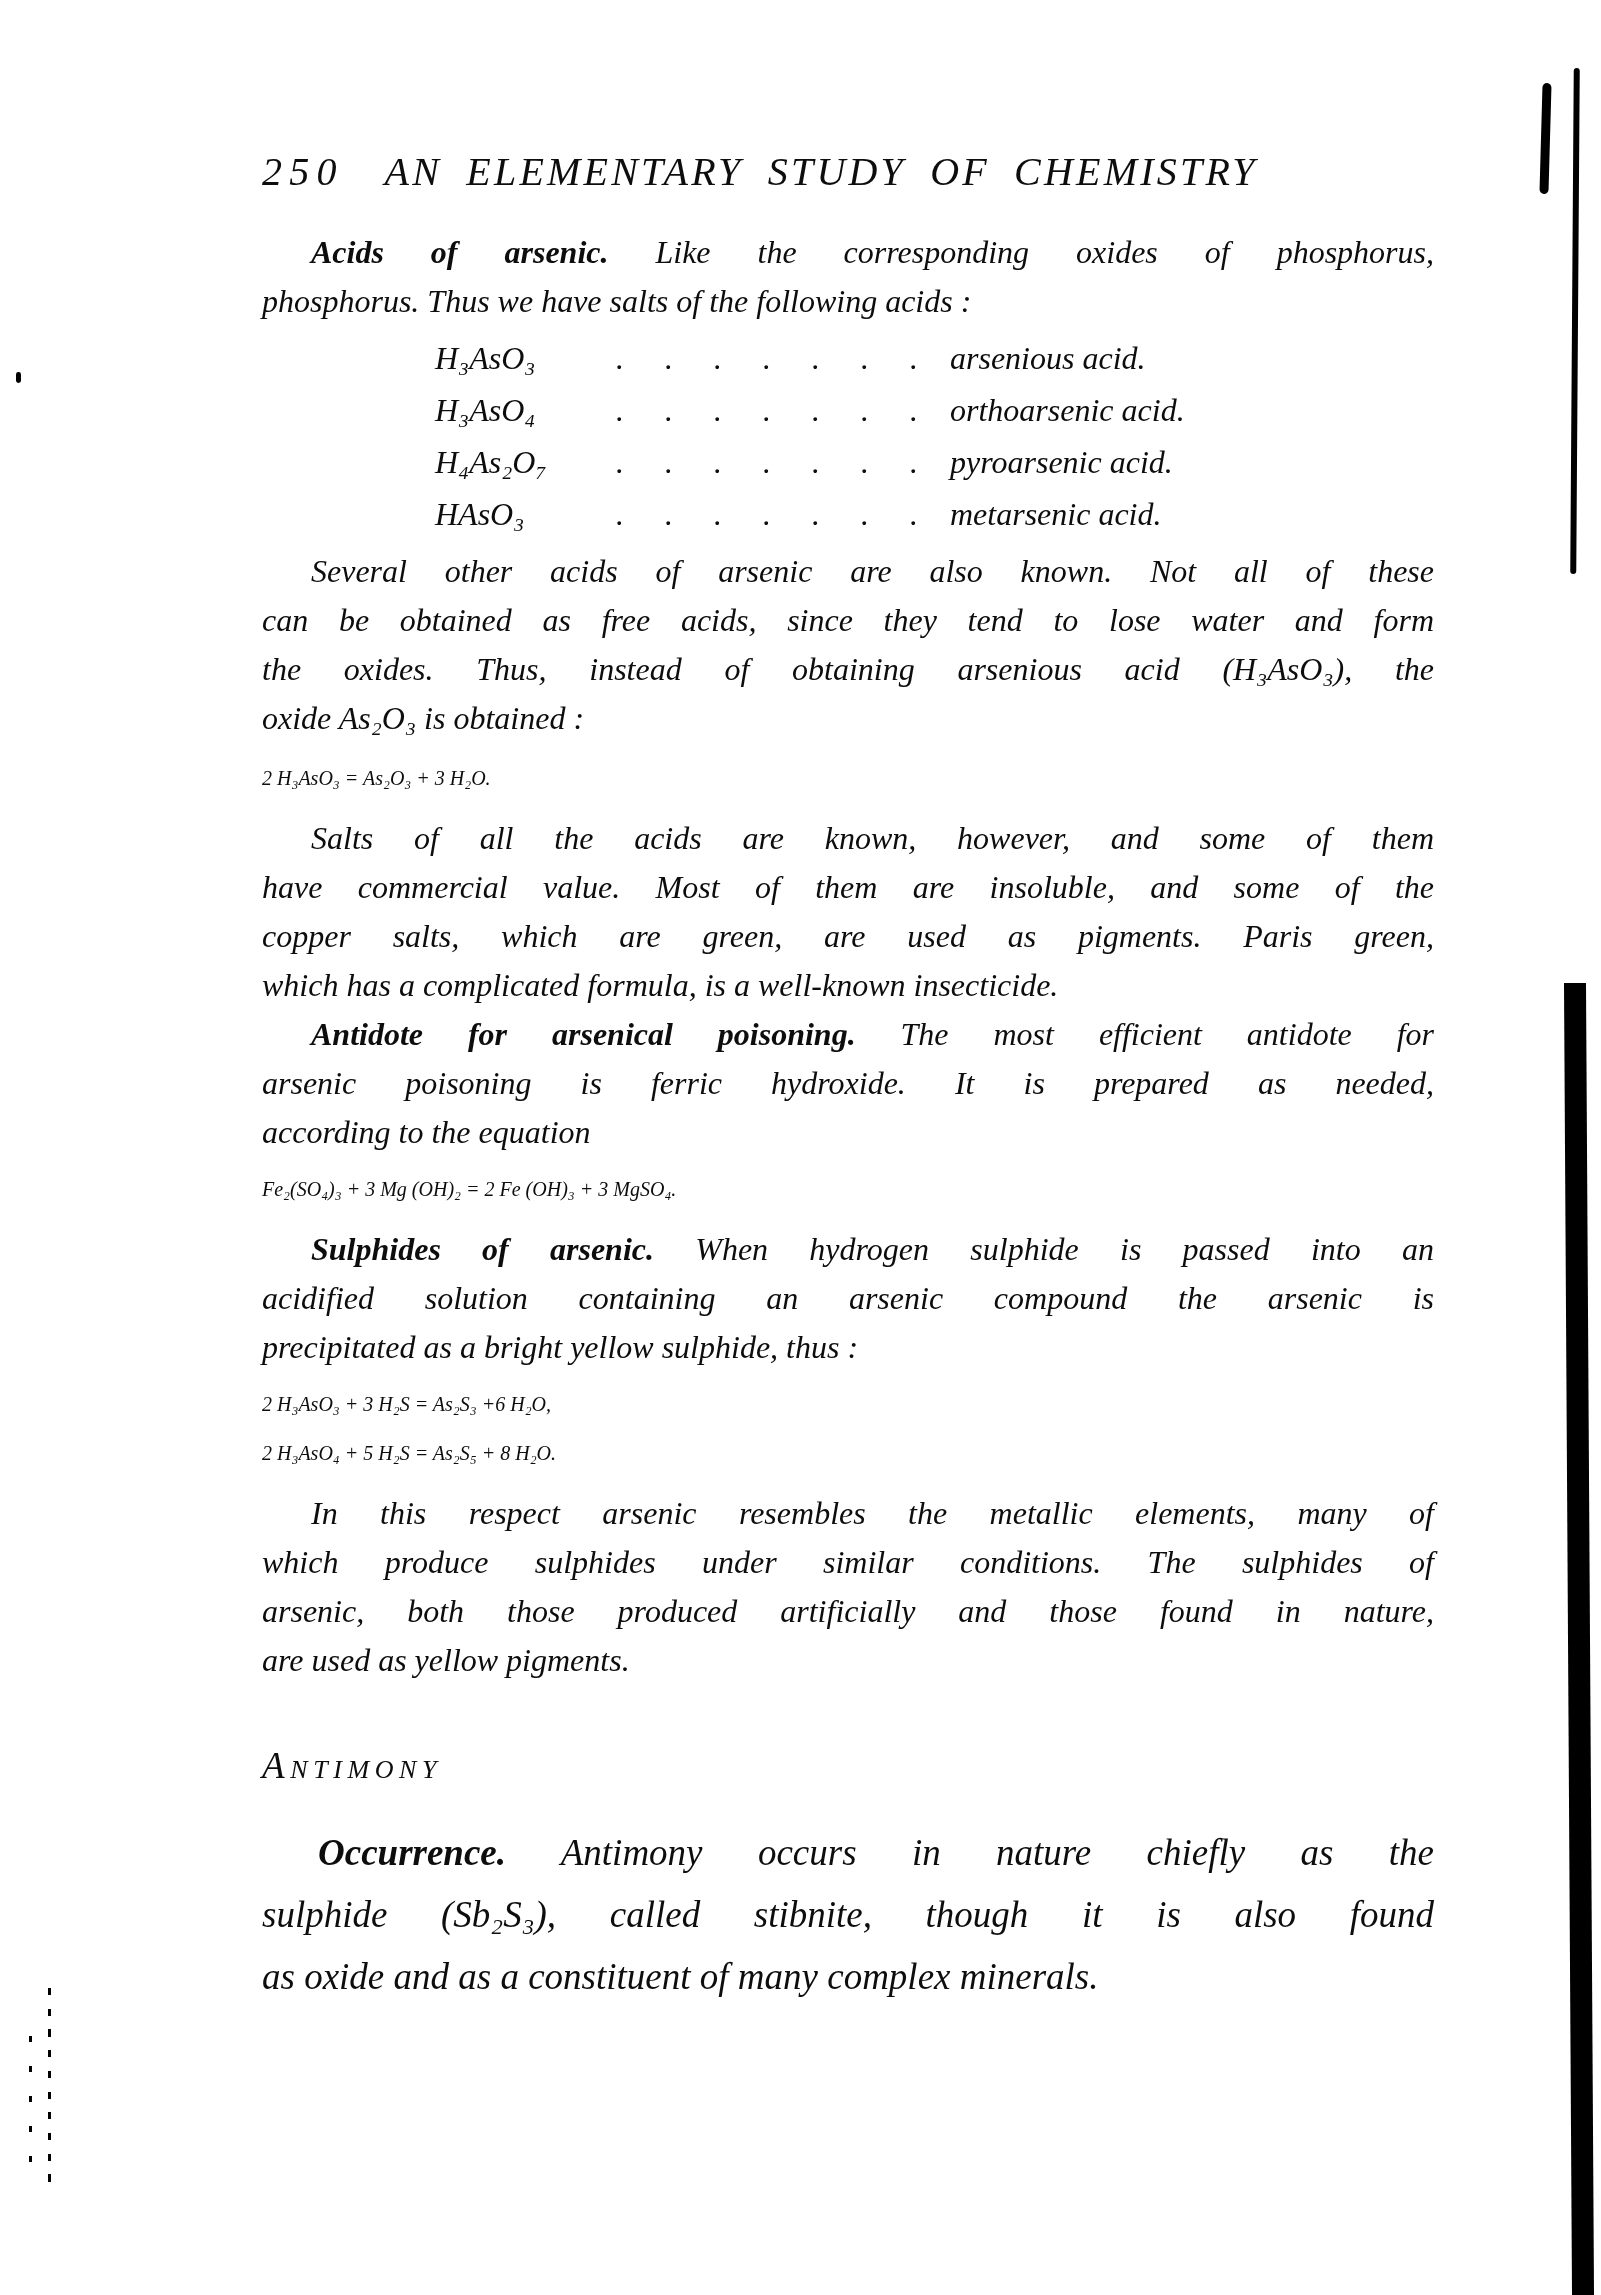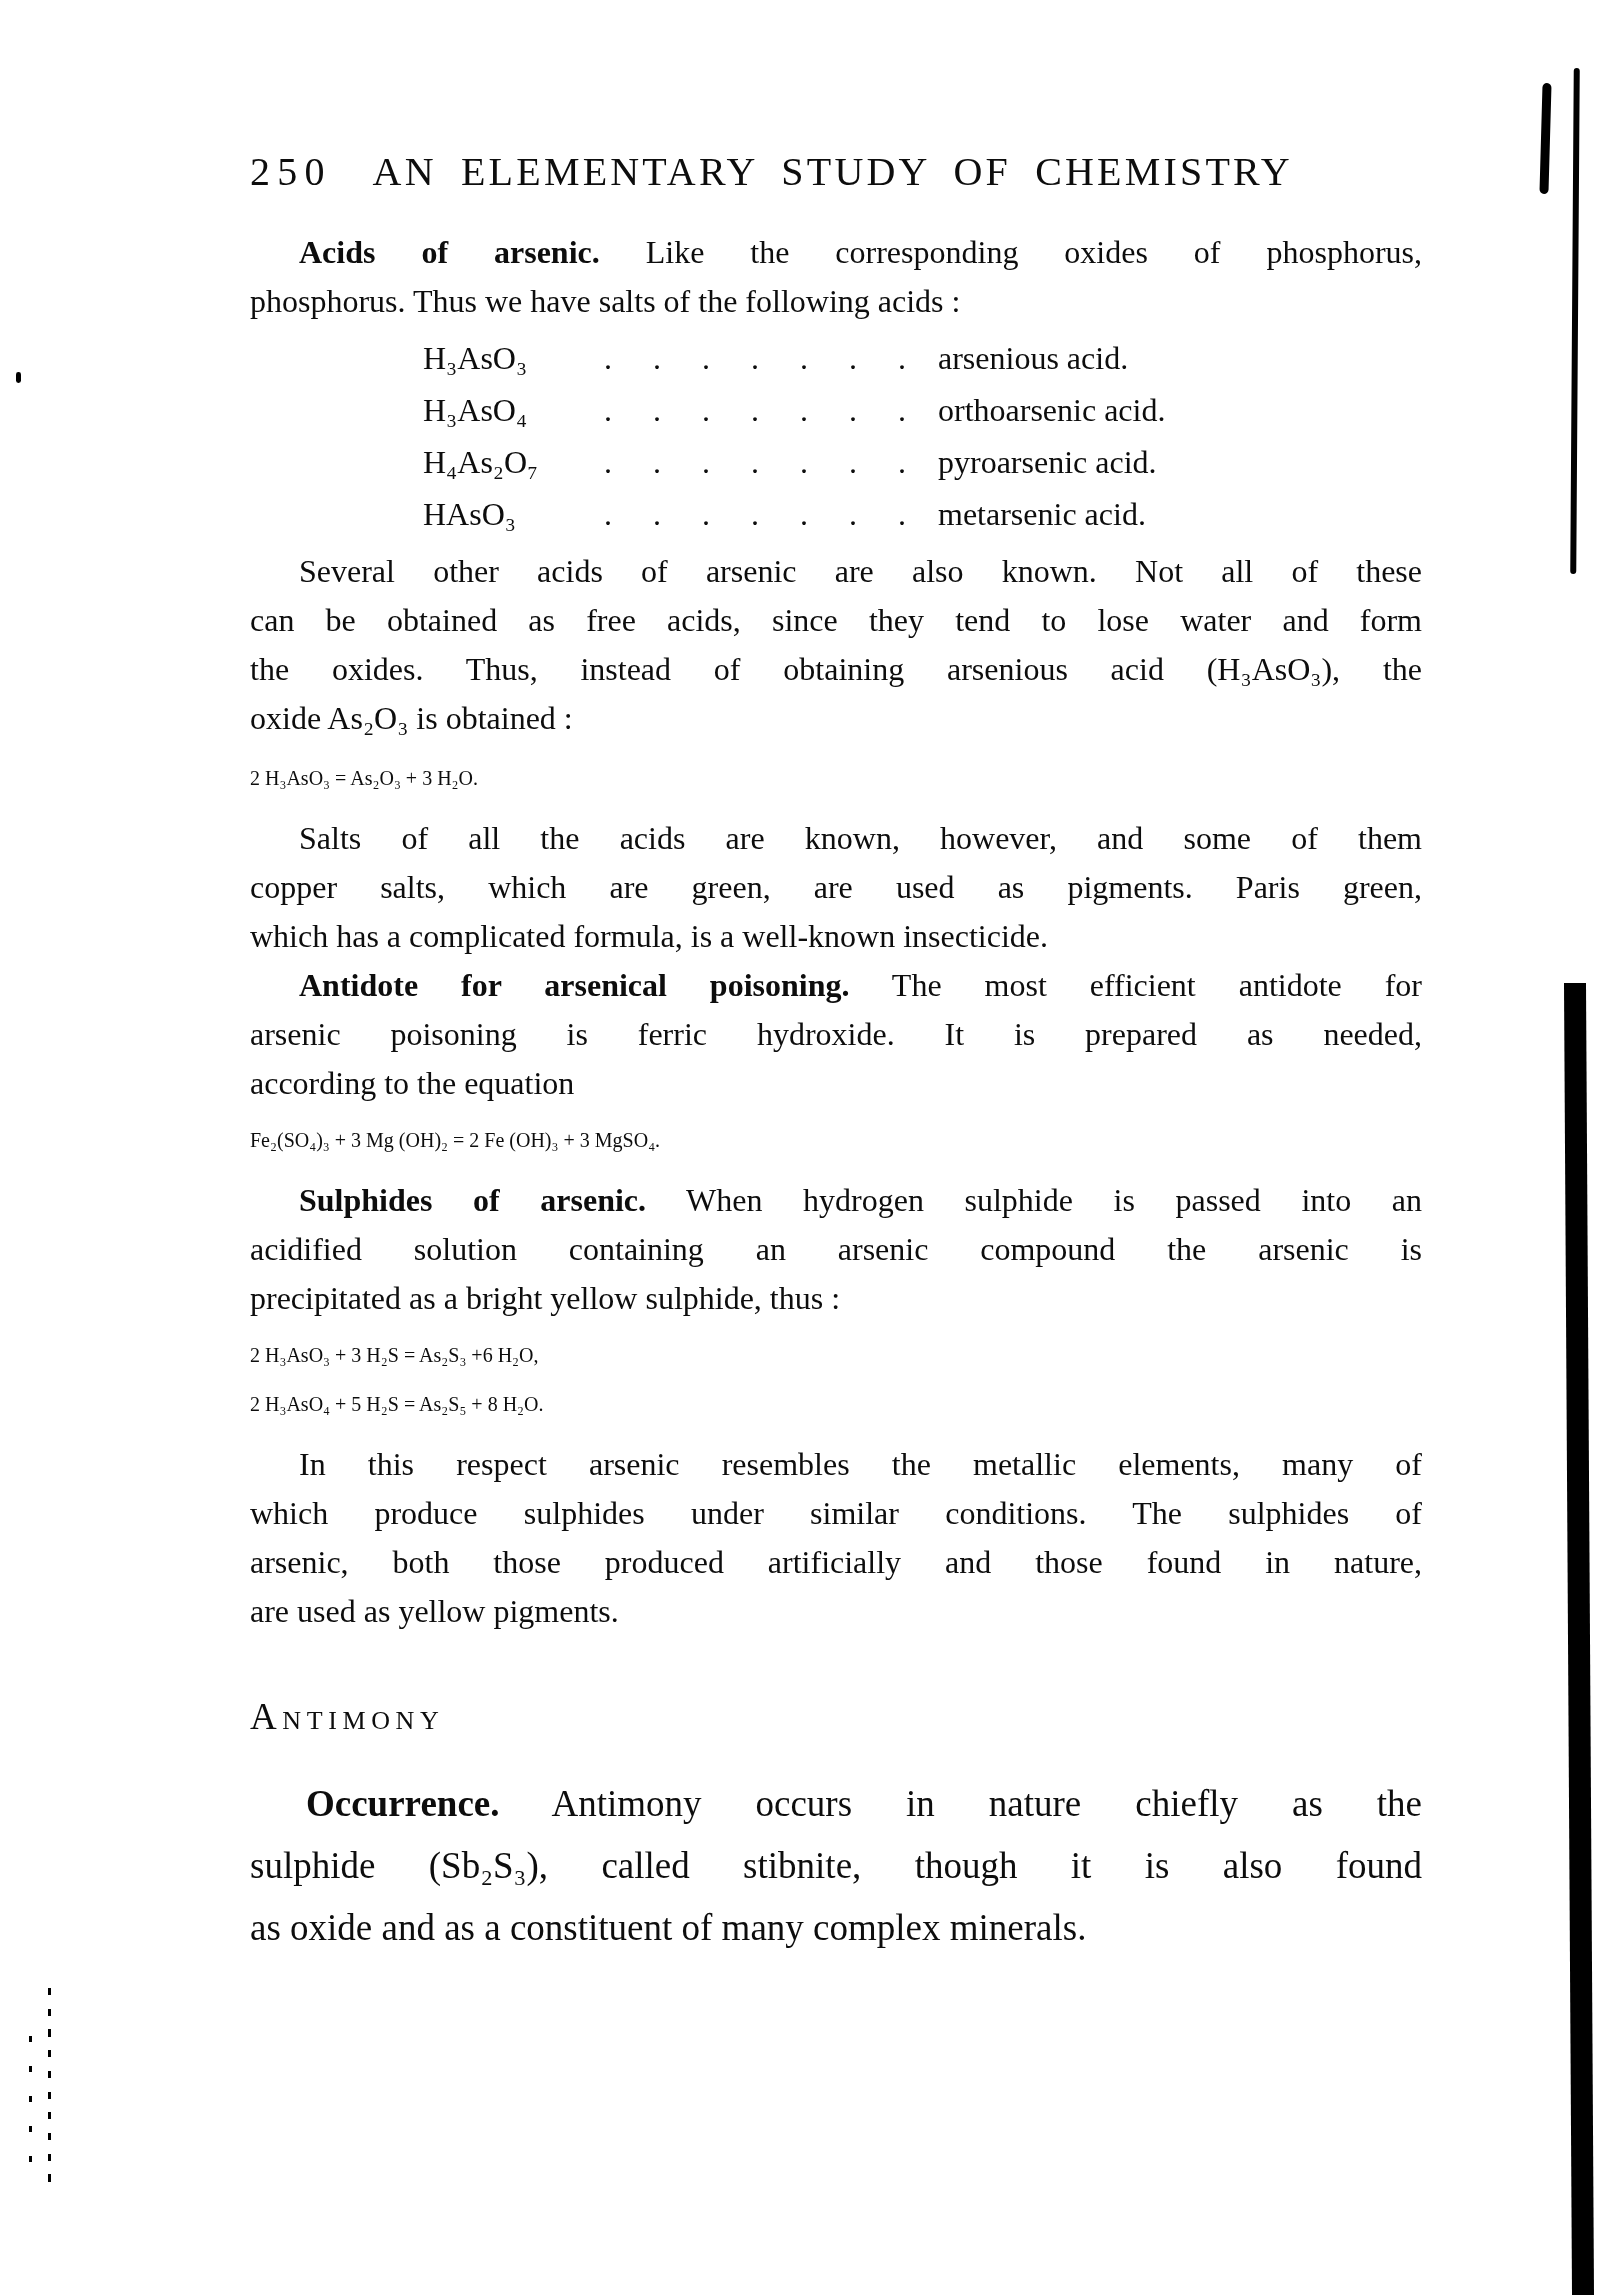--- a/index.html
+++ b/index.html
@@ -7,23 +7,24 @@
     position: relative;
     width: 1602px;
     height: 2295px;
     background: #ffffff;
     font-family: "Liberation Serif", "DejaVu Serif", serif;
     color: #0d0d0d;
     overflow: hidden;
   }
   .content {
     position: absolute;
-    left: 250px;
+    left: 262px;
     top: 148px;
     width: 1172px;
+    font-style: italic;
   }
   .page-header {
     display: flex;
     align-items: baseline;
     font-size: 40px;
     line-height: 48px;
     margin-bottom: 32px;
     white-space: nowrap;
   }
   .page-number { letter-spacing: 7.2px; }
@@ -140,20 +141,21 @@
       <div class="line first">Several other acids of arsenic are also known. Not all of these</div>
       <div class="line">can be obtained as free acids, since they tend to lose water and form</div>
       <div class="line">the oxides. Thus, instead of obtaining arsenious acid (H₃AsO₃), the</div>
       <div class="line last">oxide As₂O₃ is obtained :</div>
     </div>
 
     <div class="equation eq-block-1">2 H₃AsO₃ = As₂O₃ + 3 H₂O.</div>
 
     <div class="para">
       <div class="line first">Salts of all the acids are known, however, and some of them</div>
+      <div class="line">have commercial value. Most of them are insoluble, and some of the</div>
       <div class="line">copper salts, which are green, are used as pigments. Paris green,</div>
       <div class="line last">which has a complicated formula, is a well-known insecticide.</div>
     </div>
 
     <div class="para">
       <div class="line first"><span class="lead">Antidote for arsenical poisoning.</span><span> The most efficient antidote for</span></div>
       <div class="line">arsenic poisoning is ferric hydroxide. It is prepared as needed,</div>
       <div class="line last">according to the equation</div>
     </div>
 

